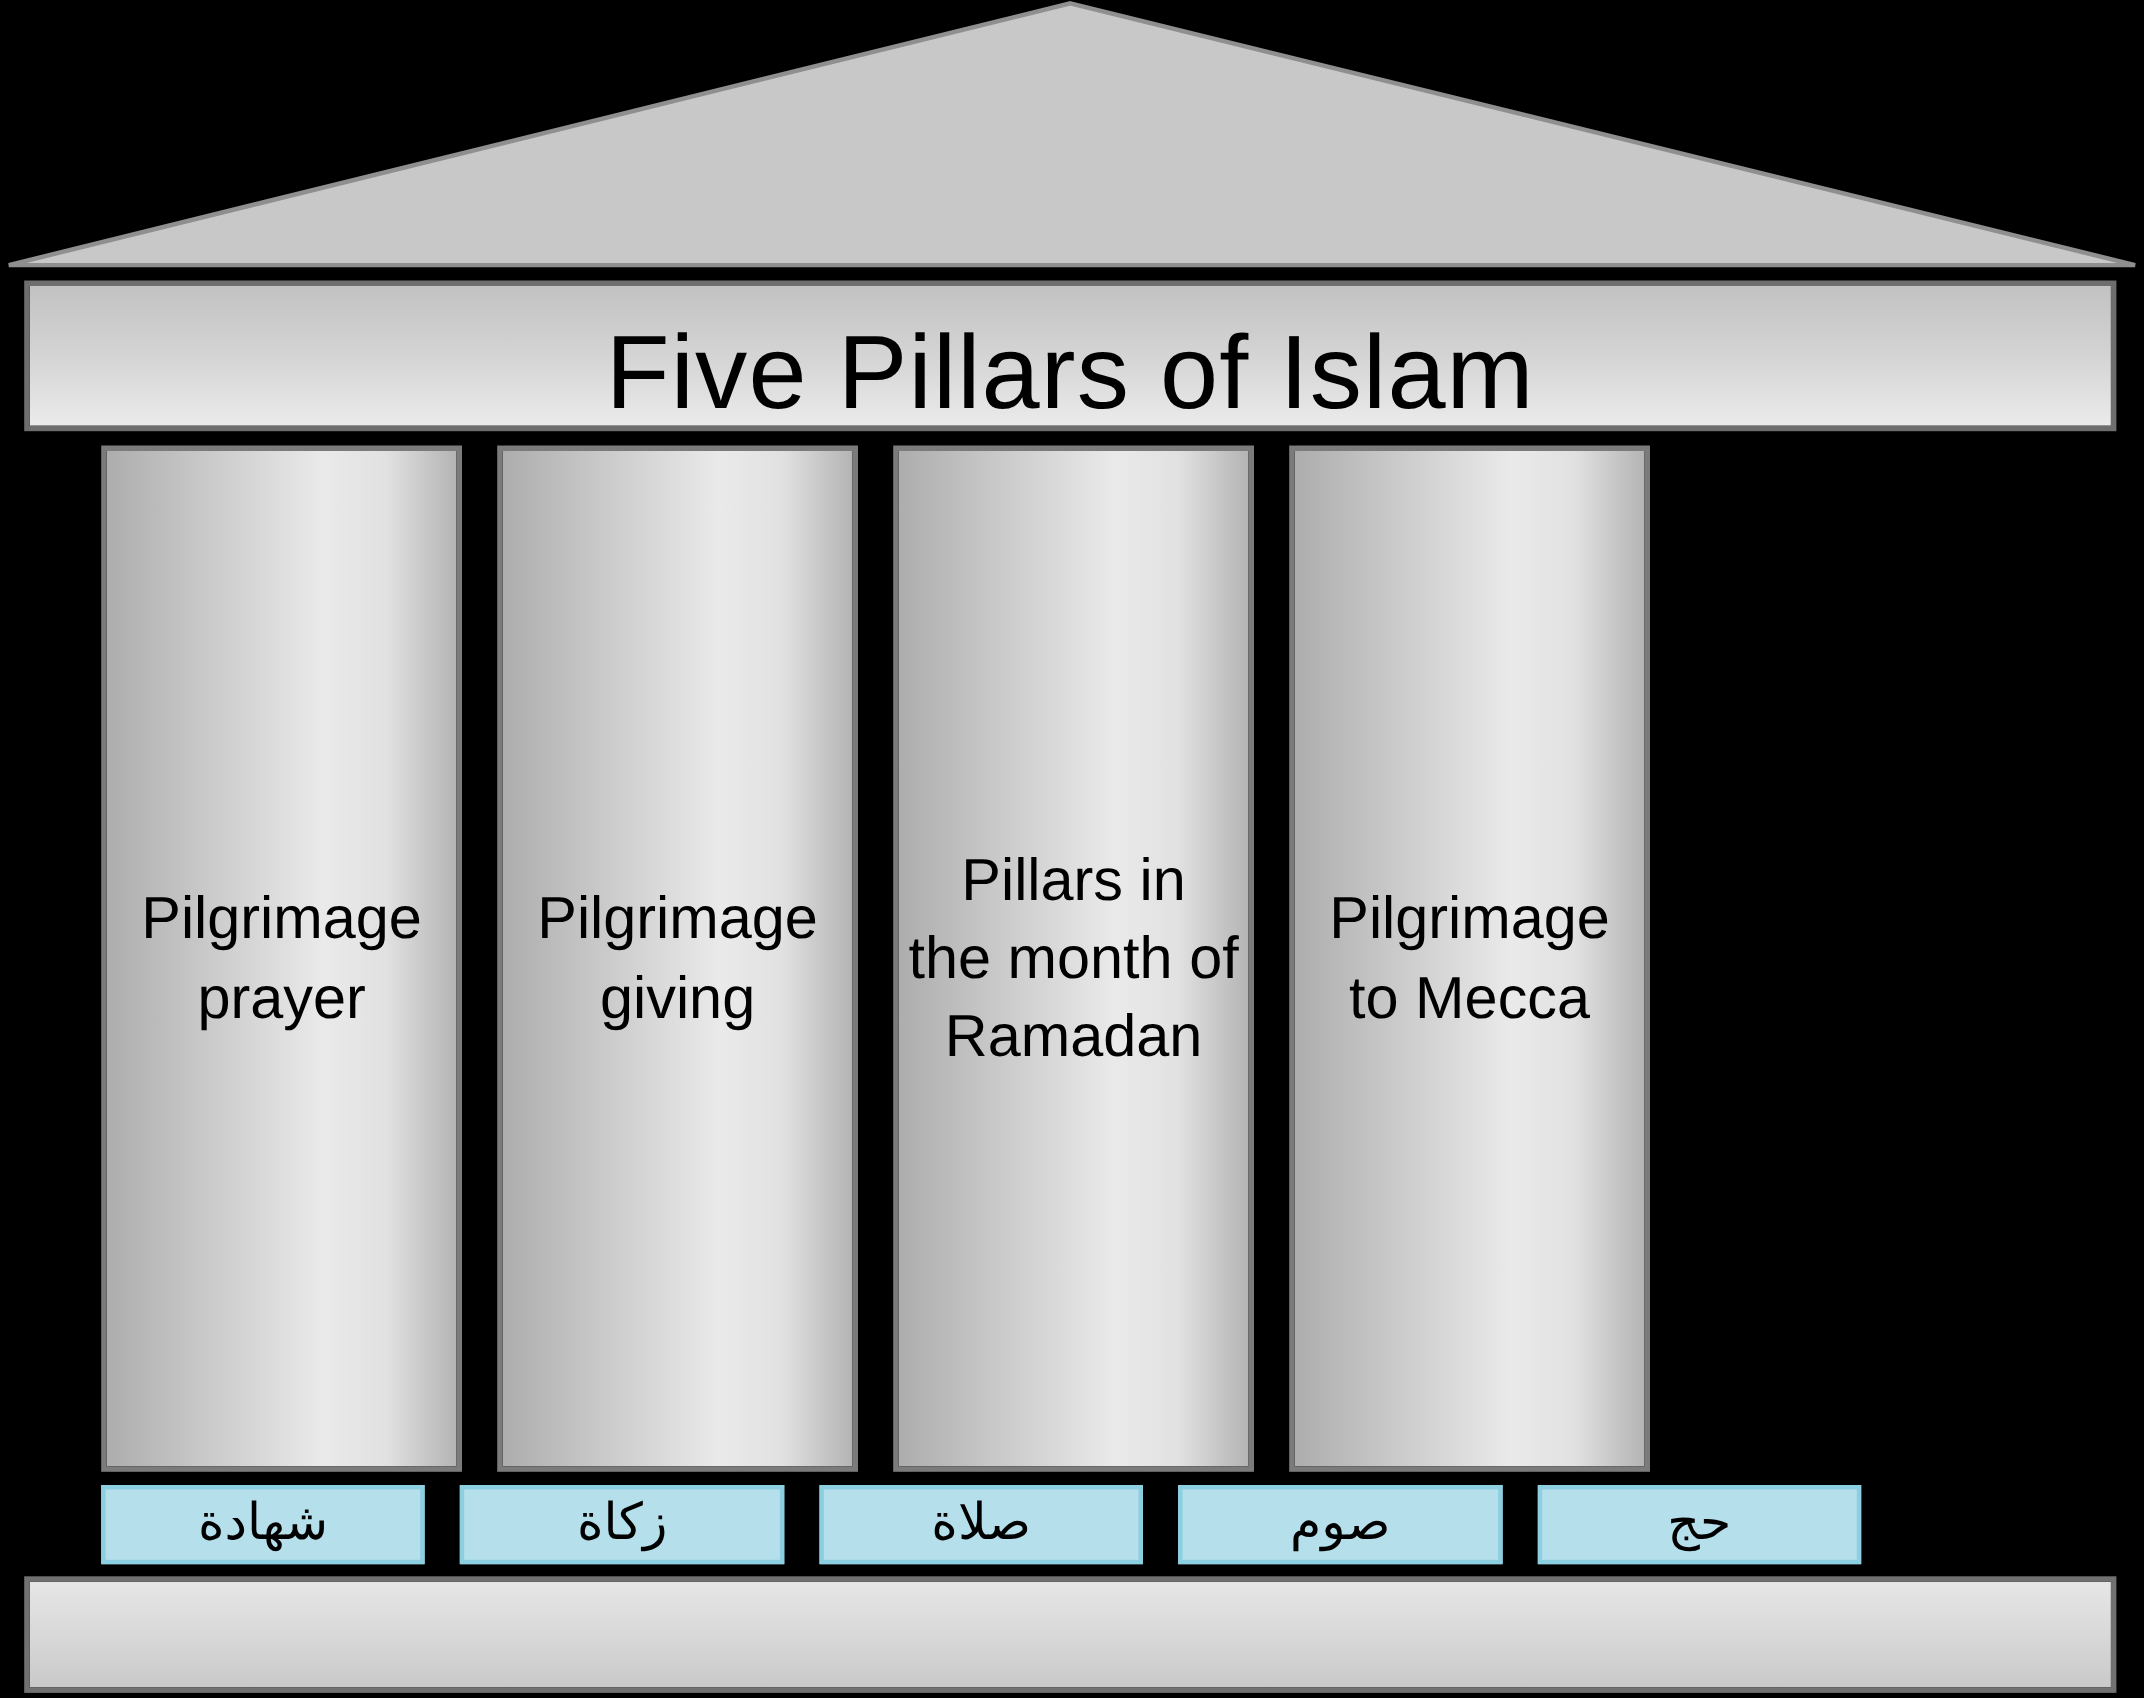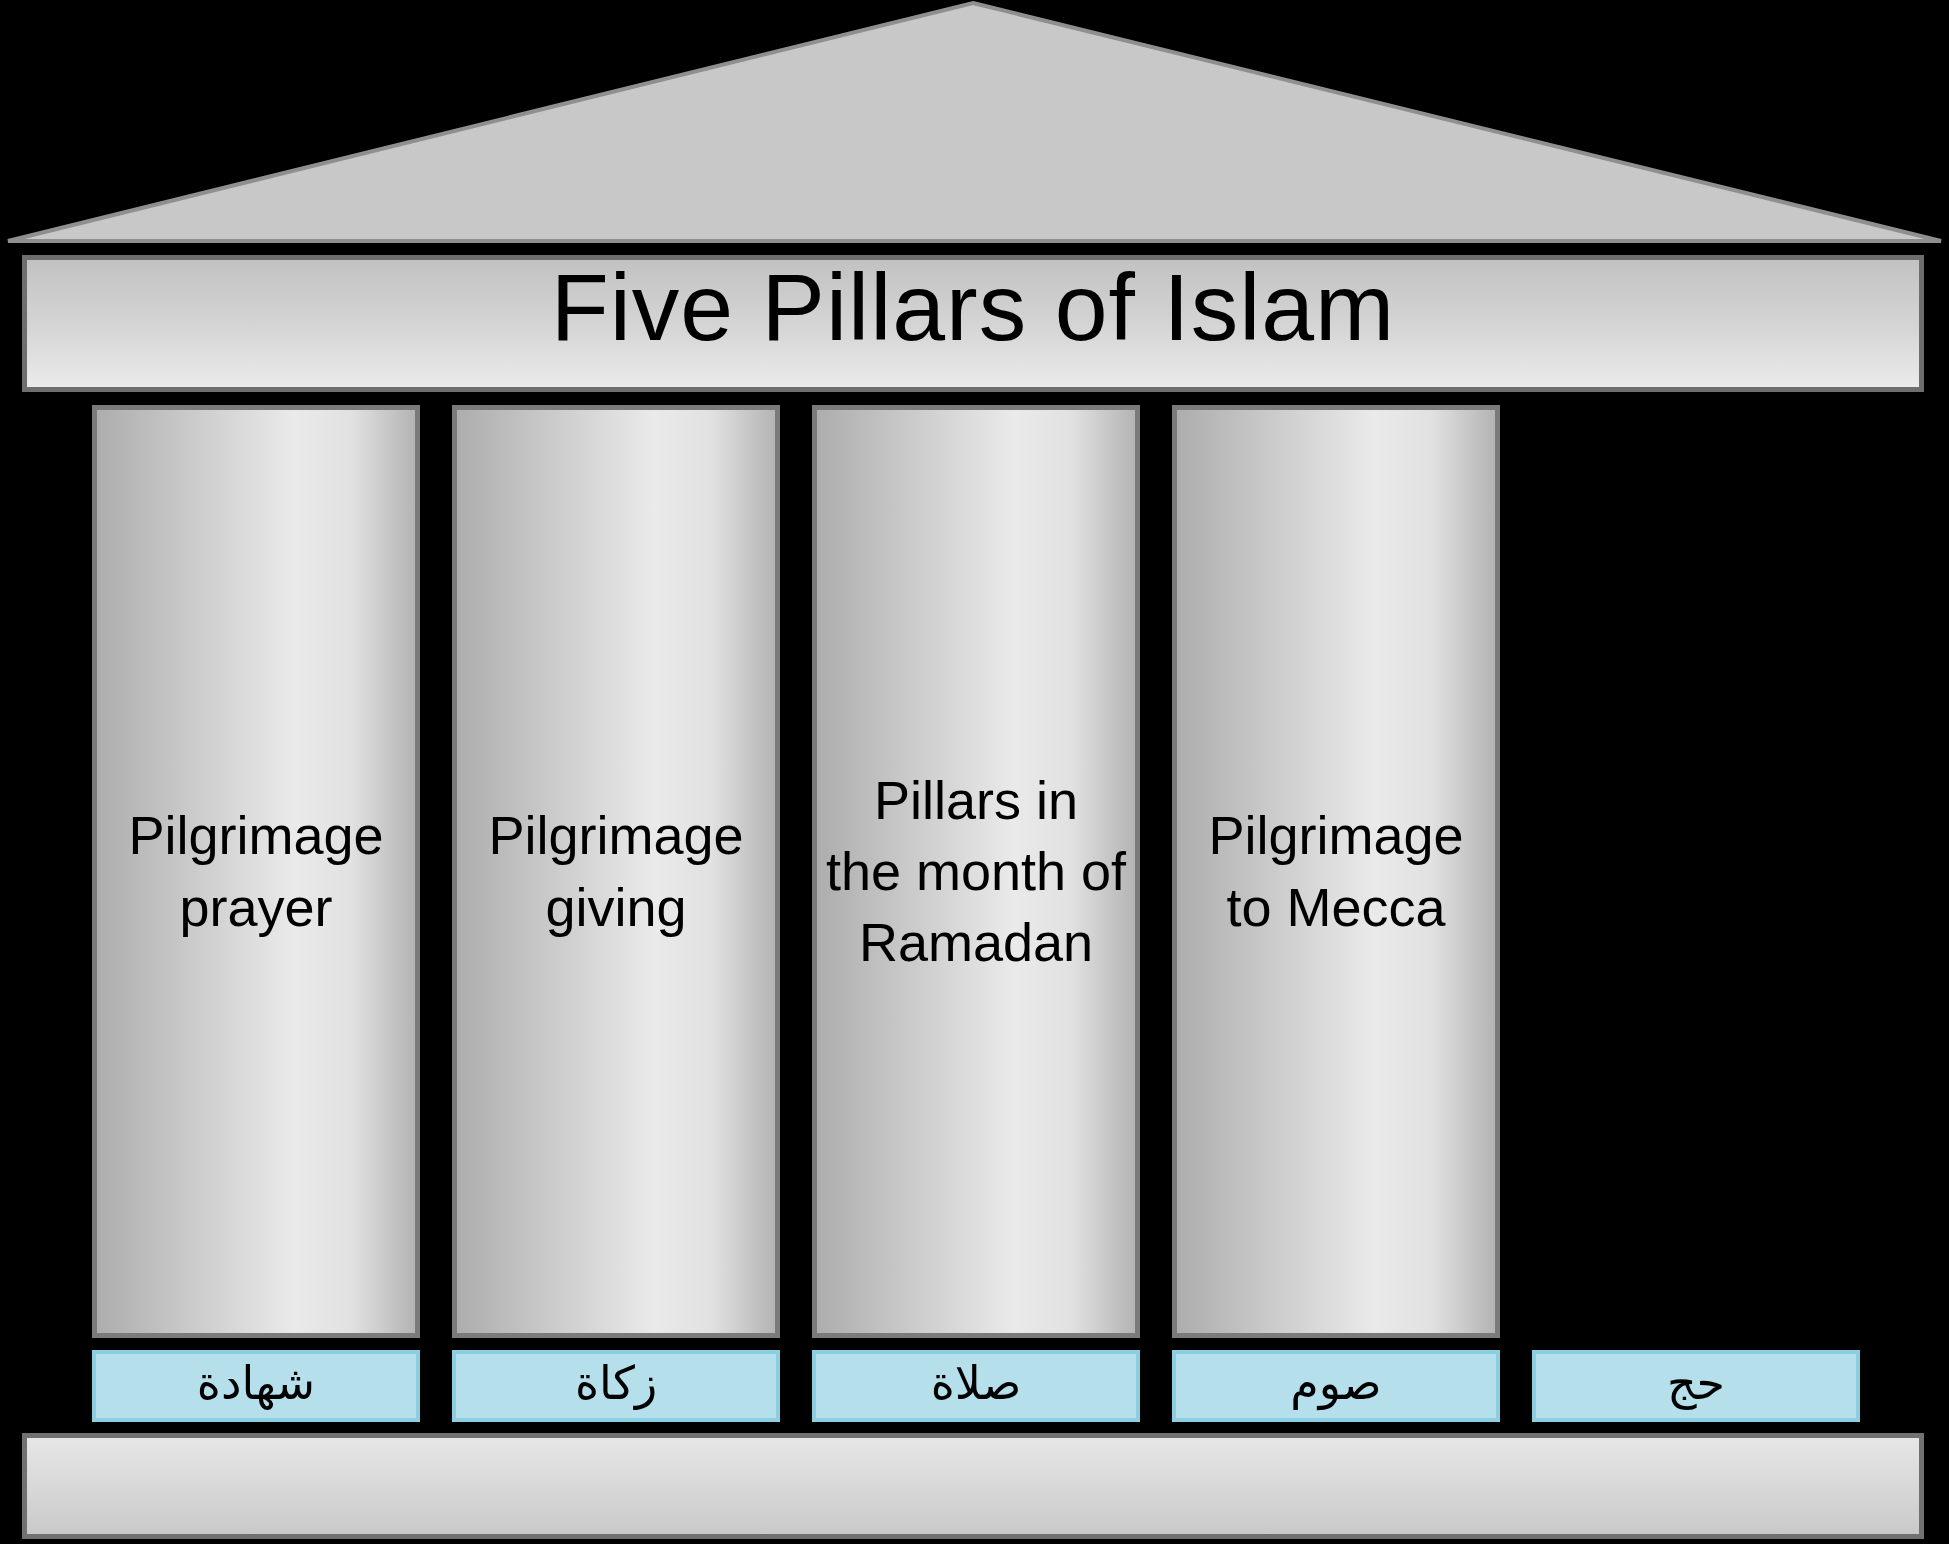--- a/index.html
+++ b/index.html
@@ -29,21 +29,21 @@
   .entablature {
     position: absolute;
     left: 22px;
     top: 255px;
     width: 1902px;
     height: 137px;
     box-sizing: border-box;
     border: 5px solid var(--stone-border, #6e6e6e);
     background: linear-gradient(180deg, #c2c2c2 0%, #d6d6d6 55%, #ebebeb 100%);
     display: flex;
-    align-items: flex-start;
+    align-items: flex-end;
     justify-content: center;
   }
   .title {
     font-size: 95px;
     line-height: 1;
     letter-spacing: 1px;
     white-space: nowrap;
   }
 
   
@@ -73,21 +73,21 @@
     line-height: 1.32;
     white-space: pre-line;
     padding: 0 4px;
   }
 
   
   .plinth-row {
     position: absolute;
     left: 92px;
     top: 1350px;
-    width: 1768px;
+    width: 1600px;
     height: 72px;
     display: flex;
     gap: 32px;
   }
   .plinth {
     box-sizing: border-box;
     width: 328px;
     height: 100%;
     border: 4px solid var(--plinth-border, #8bcfe1);
     background: var(--plinth-fill, #b5dfeb);

